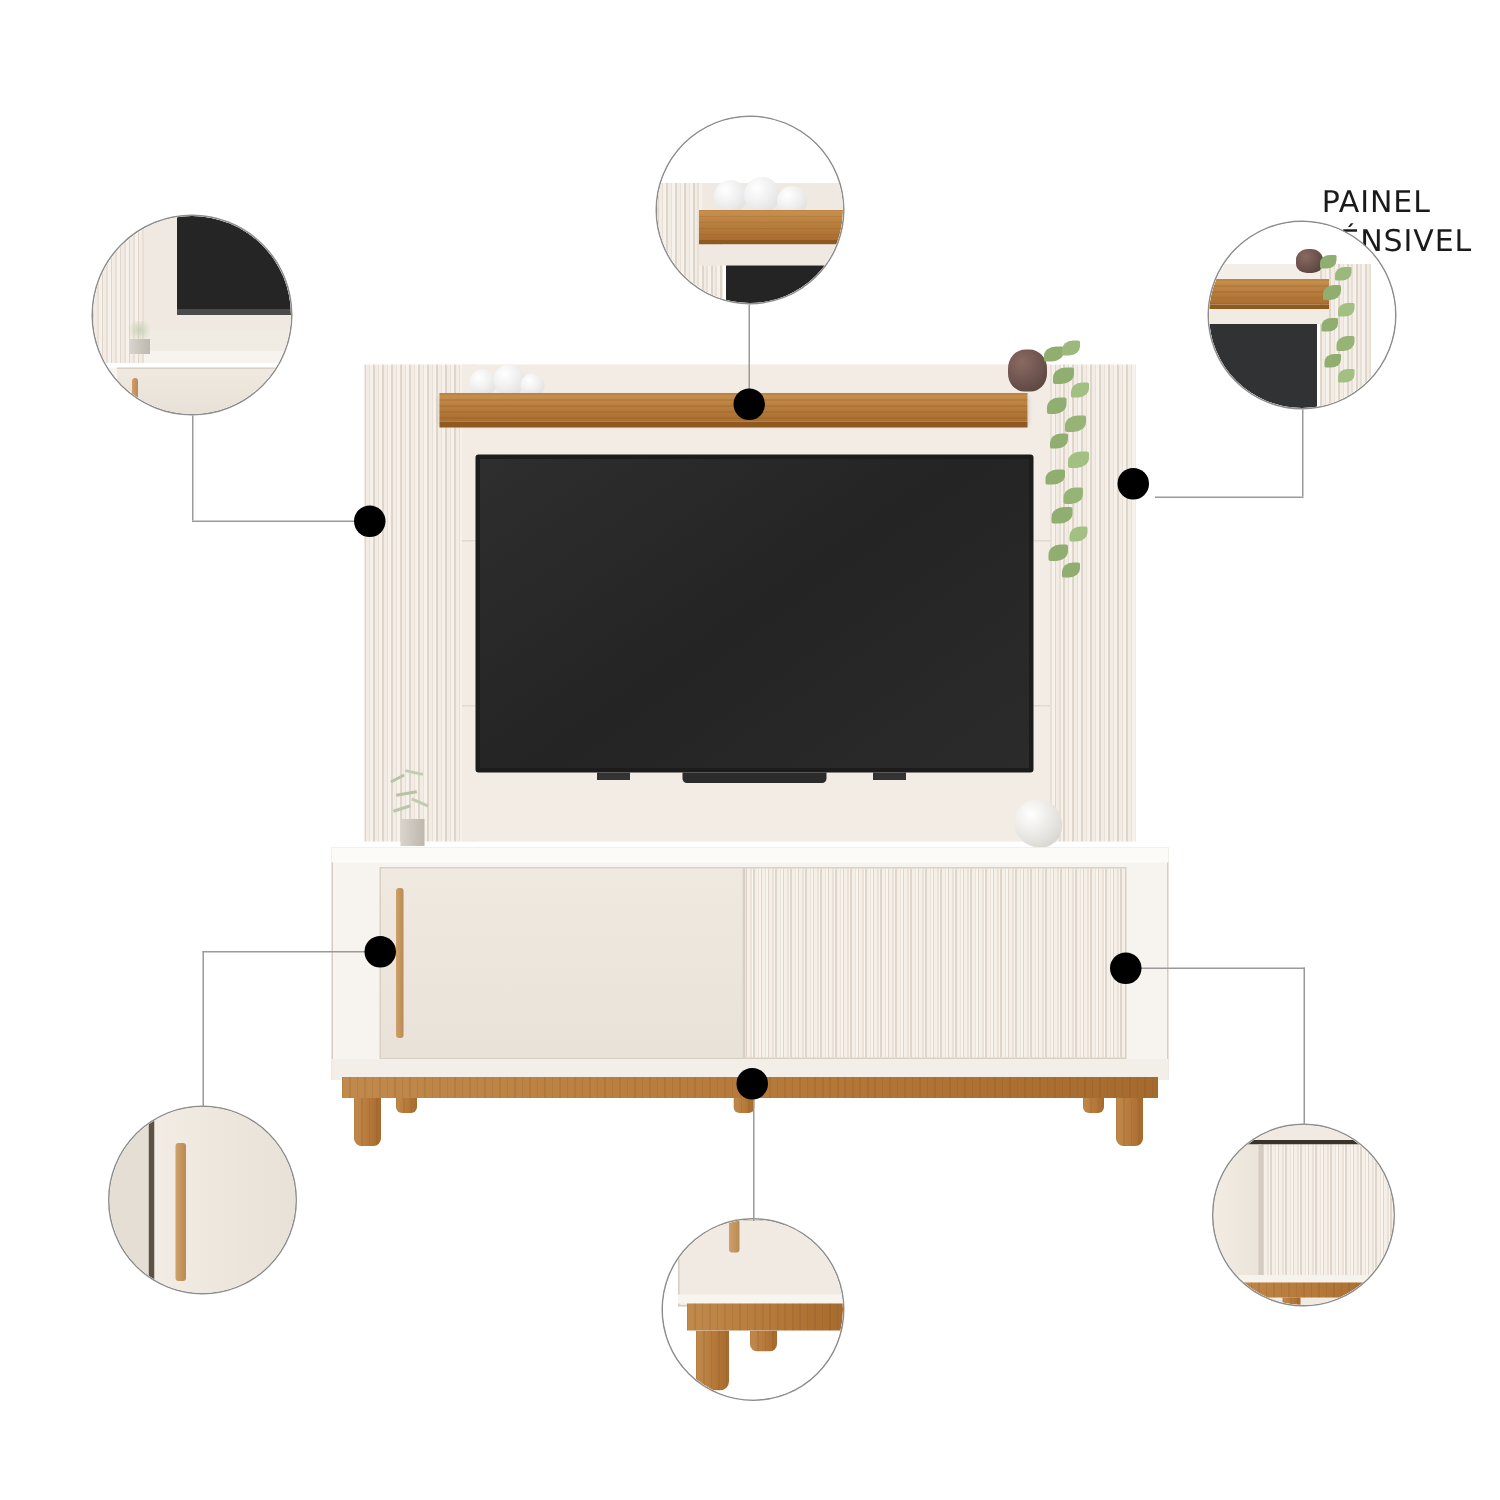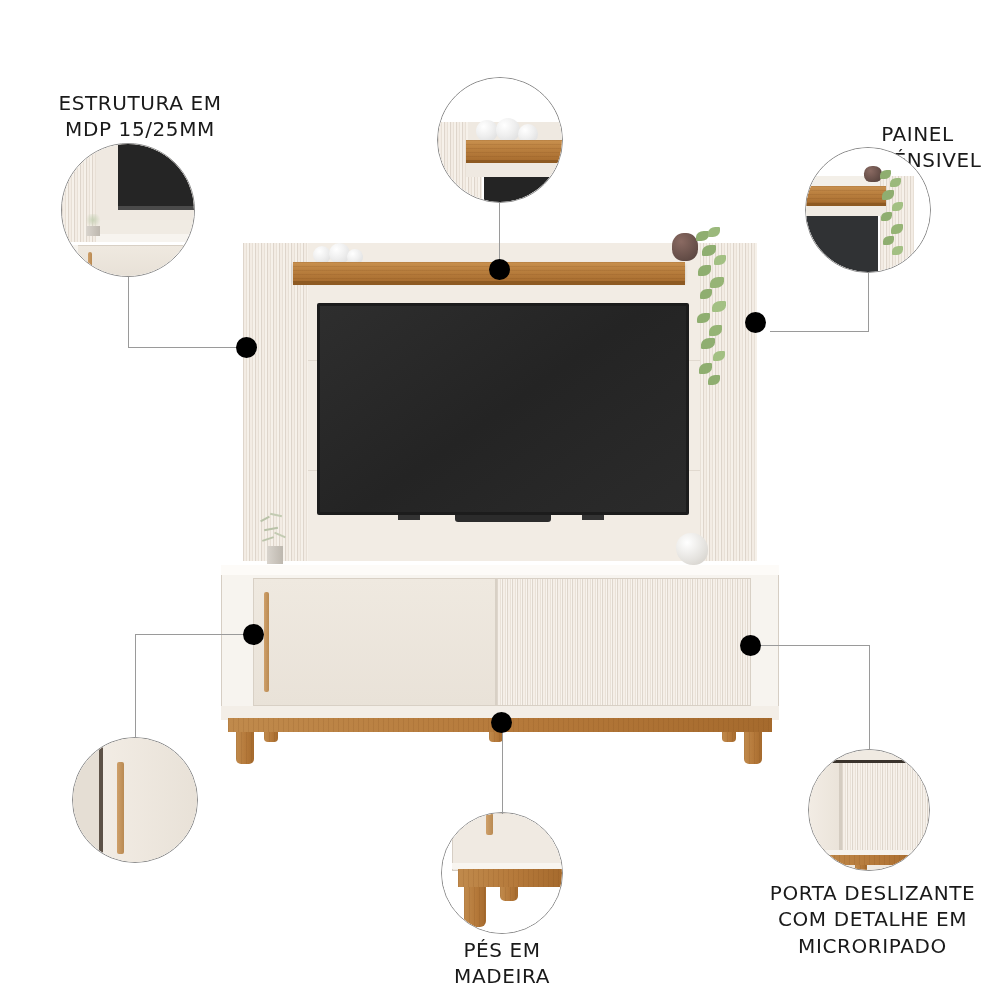--- a/index.html
+++ b/index.html
@@ -199,22 +199,20 @@
     <div style="position:absolute; left:221px; top:706px; width:558px; height:14px; background:#f3eee7;"></div>
 
     <div class="wood-leg" style="position:absolute; left:228px; top:718px; width:544px; height:14px;"></div>
     <div class="wood-leg" style="position:absolute; left:236px; top:732px; width:18px; height:32px; border-radius:0 0 5px 5px;"></div>
     <div class="wood-leg" style="position:absolute; left:264px; top:732px; width:14px; height:10px; border-radius:0 0 4px 4px;"></div>
     <div class="wood-leg" style="position:absolute; left:489px; top:732px; width:14px; height:10px; border-radius:0 0 4px 4px;"></div>
     <div class="wood-leg" style="position:absolute; left:722px; top:732px; width:14px; height:10px; border-radius:0 0 4px 4px;"></div>
     <div class="wood-leg" style="position:absolute; left:744px; top:732px; width:18px; height:32px; border-radius:0 0 5px 5px;"></div>
   </div>
 
-  <div class="callout-label" style="left:25px; top:90px; width:230px;">ESTRUTURA EM
-MDP 15/25MM</div>
 
   <div class="bubble" style="left:61px; top:143px; width:134px; height:134px;">
     <div class="bubble-inner">
 
       <div style="position:absolute; left:0; top:0; width:134px; height:134px; background:#f7f4ef;"></div>
       <div class="ripado" style="position:absolute; left:0; top:0; width:34px; height:98px;"></div>
       <div style="position:absolute; left:34px; top:0; width:100px; height:76px; background:#efe9e1;"></div>
       <div style="position:absolute; left:56px; top:0; width:78px; height:62px; background:#252525;"></div>
       <div style="position:absolute; left:56px; top:62px; width:78px; height:4px; background:#4a4a4a;"></div>
       <div style="position:absolute; left:34px; top:76px; width:100px; height:14px; background:#f0ebe3;"></div>
@@ -302,37 +300,32 @@
       <div style="position:absolute; left:10px; top:50px; width:112px; height:6px; background:#f8f5f0;"></div>
       <div class="wood-leg" style="position:absolute; left:16px; top:56px; width:106px; height:18px;"></div>
       <div class="wood-leg" style="position:absolute; left:22px; top:74px; width:22px; height:40px; border-radius:0 0 6px 6px;"></div>
       <div class="wood-leg" style="position:absolute; left:58px; top:74px; width:18px; height:14px; border-radius:0 0 5px 5px;"></div>
     </div>
   </div>
 
   <div class="conn v" style="left:502px; top:732px; height:82px;"></div>
   <div class="dot" style="left:491px; top:712px; width:21px; height:21px;"></div>
 
-  <div class="callout-label" style="left:397px; top:937px; width:210px;">PÉS EM
-MADEIRA</div>
 
   <div class="bubble" style="left:808px; top:749px; width:122px; height:122px;">
     <div class="bubble-inner">
       <div style="position:absolute; left:0; top:0; width:122px; height:122px; background:#f0eae2;"></div>
       <div style="position:absolute; left:0; top:10px; width:122px; height:3px; background:#3a332c;"></div>
       <div style="position:absolute; left:0; top:13px; width:32px; height:87px; background:linear-gradient(to right,#f2ece4,#eae3d9);"></div>
       <div style="position:absolute; left:30px; top:13px; width:3px; height:87px; background:#d4ccc1;"></div>
       <div class="ripado-fine" style="position:absolute; left:33px; top:13px; width:89px; height:87px;"></div>
       <div style="position:absolute; left:0; top:100px; width:122px; height:5px; background:#f6f2ec;"></div>
       <div class="wood-leg" style="position:absolute; left:0; top:105px; width:122px; height:10px;"></div>
       <div class="wood-leg" style="position:absolute; left:46px; top:115px; width:12px; height:7px;"></div>
     </div>
   </div>
 
   <div class="conn v" style="left:869px; top:645px; height:105px;"></div>
   <div class="conn h" style="left:757px; top:645px; width:113px;"></div>
   <div class="dot" style="left:740px; top:635px; width:21px; height:21px;"></div>
 
-  <div class="callout-label" style="left:755px; top:880px; width:235px;">PORTA DESLIZANTE
-COM DETALHE EM
-MICRORIPADO</div>
 
 </div>
 
 </body></html>

